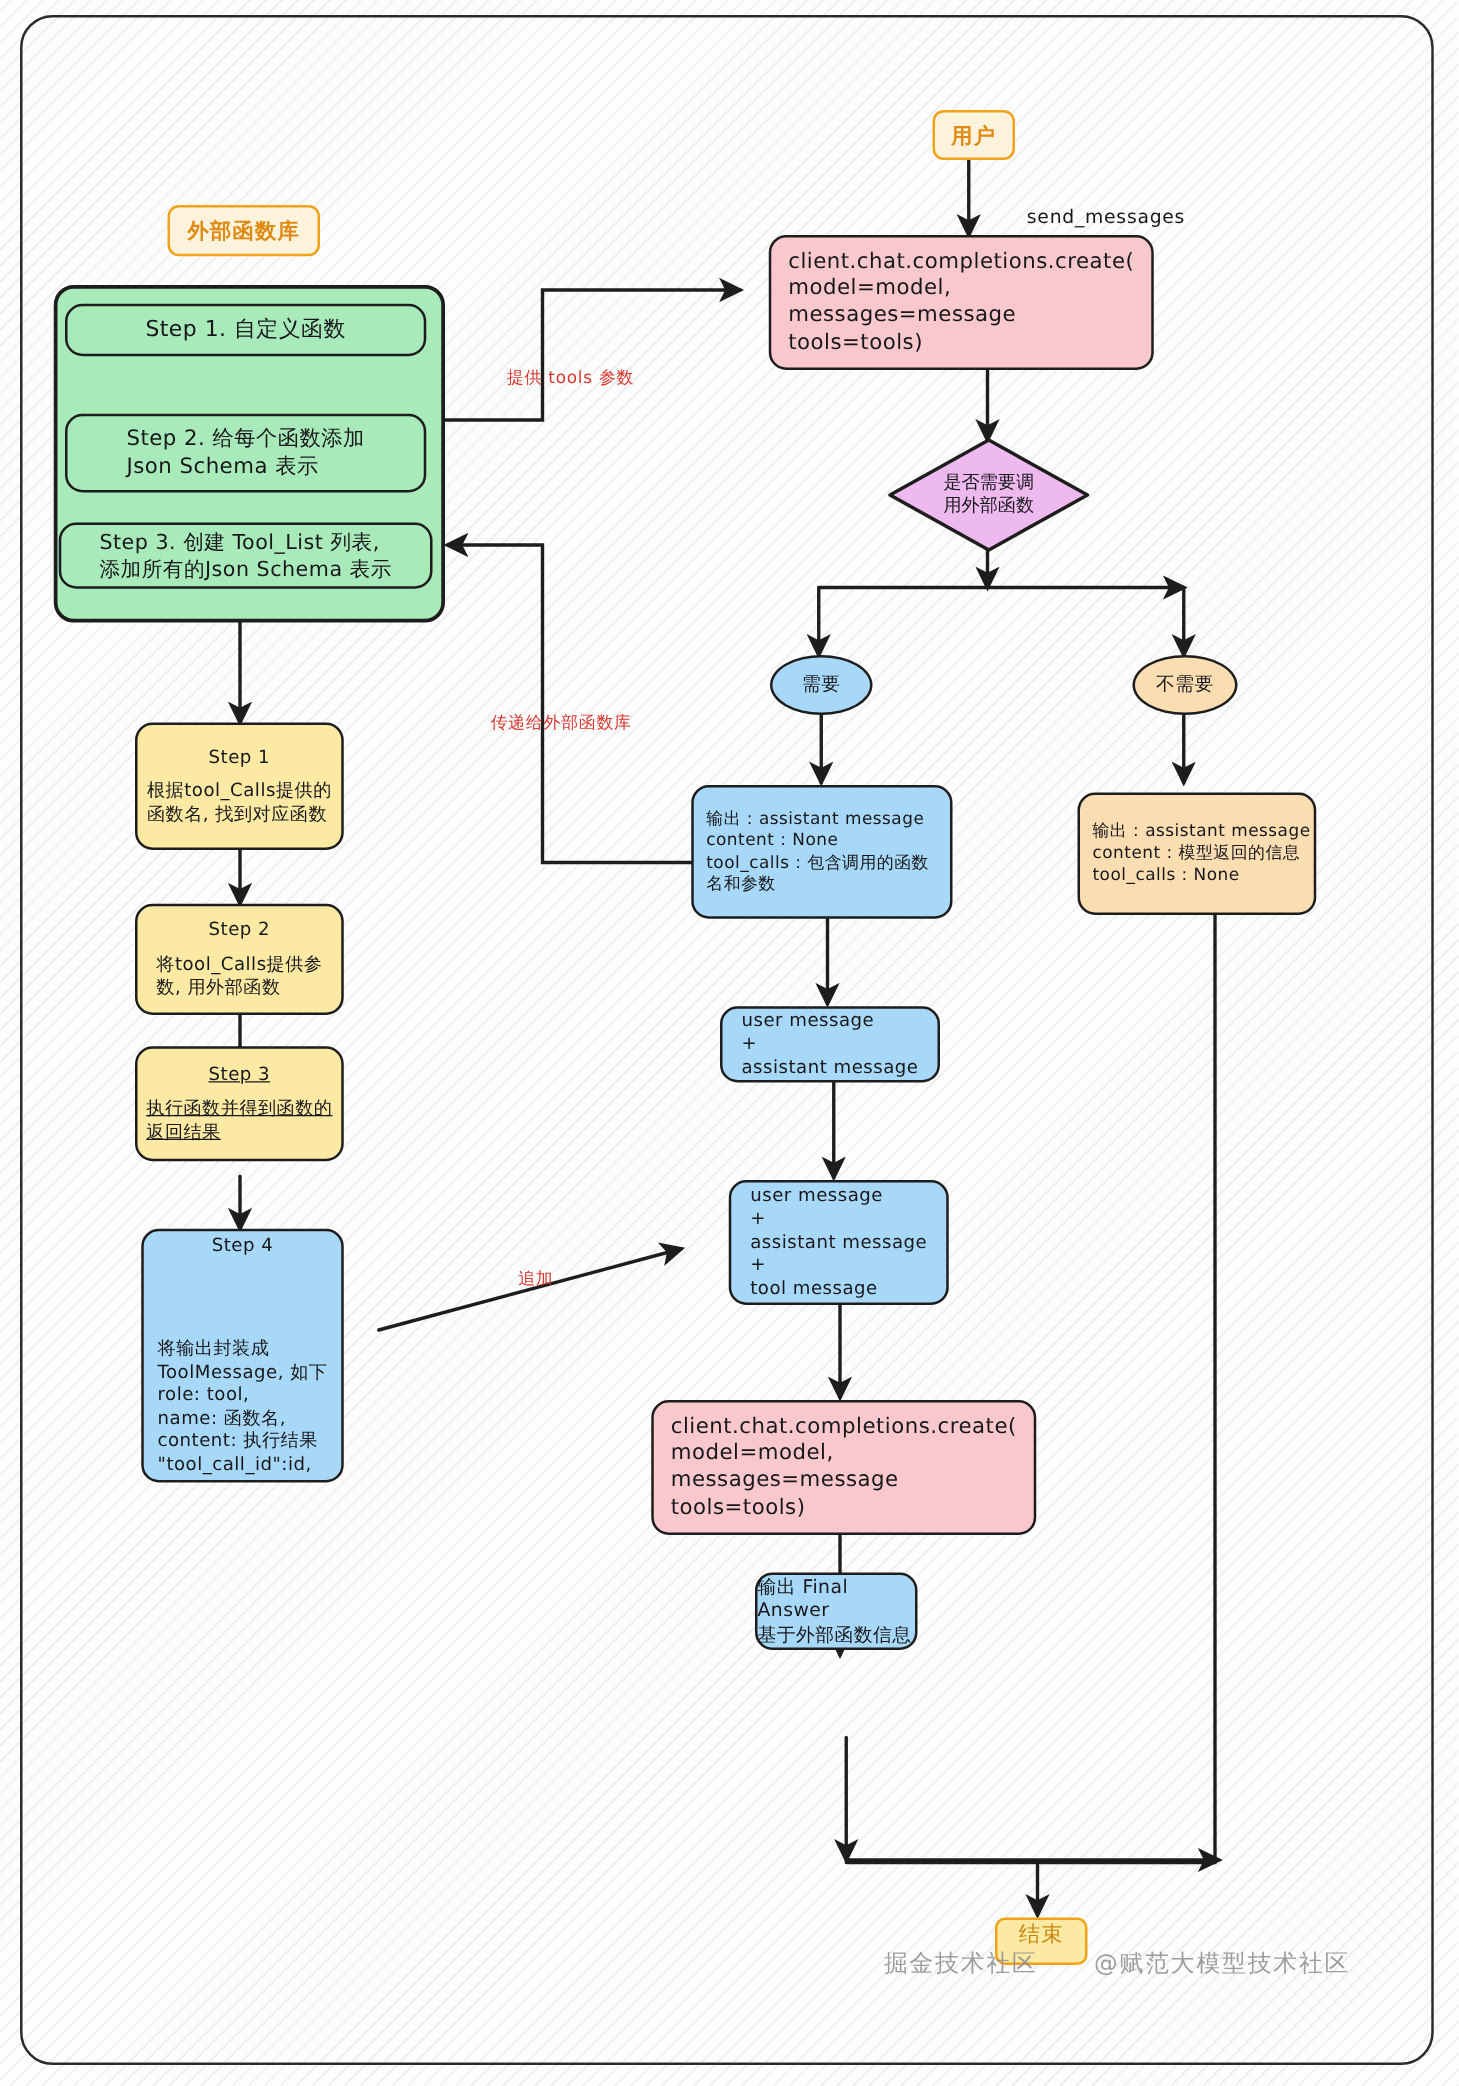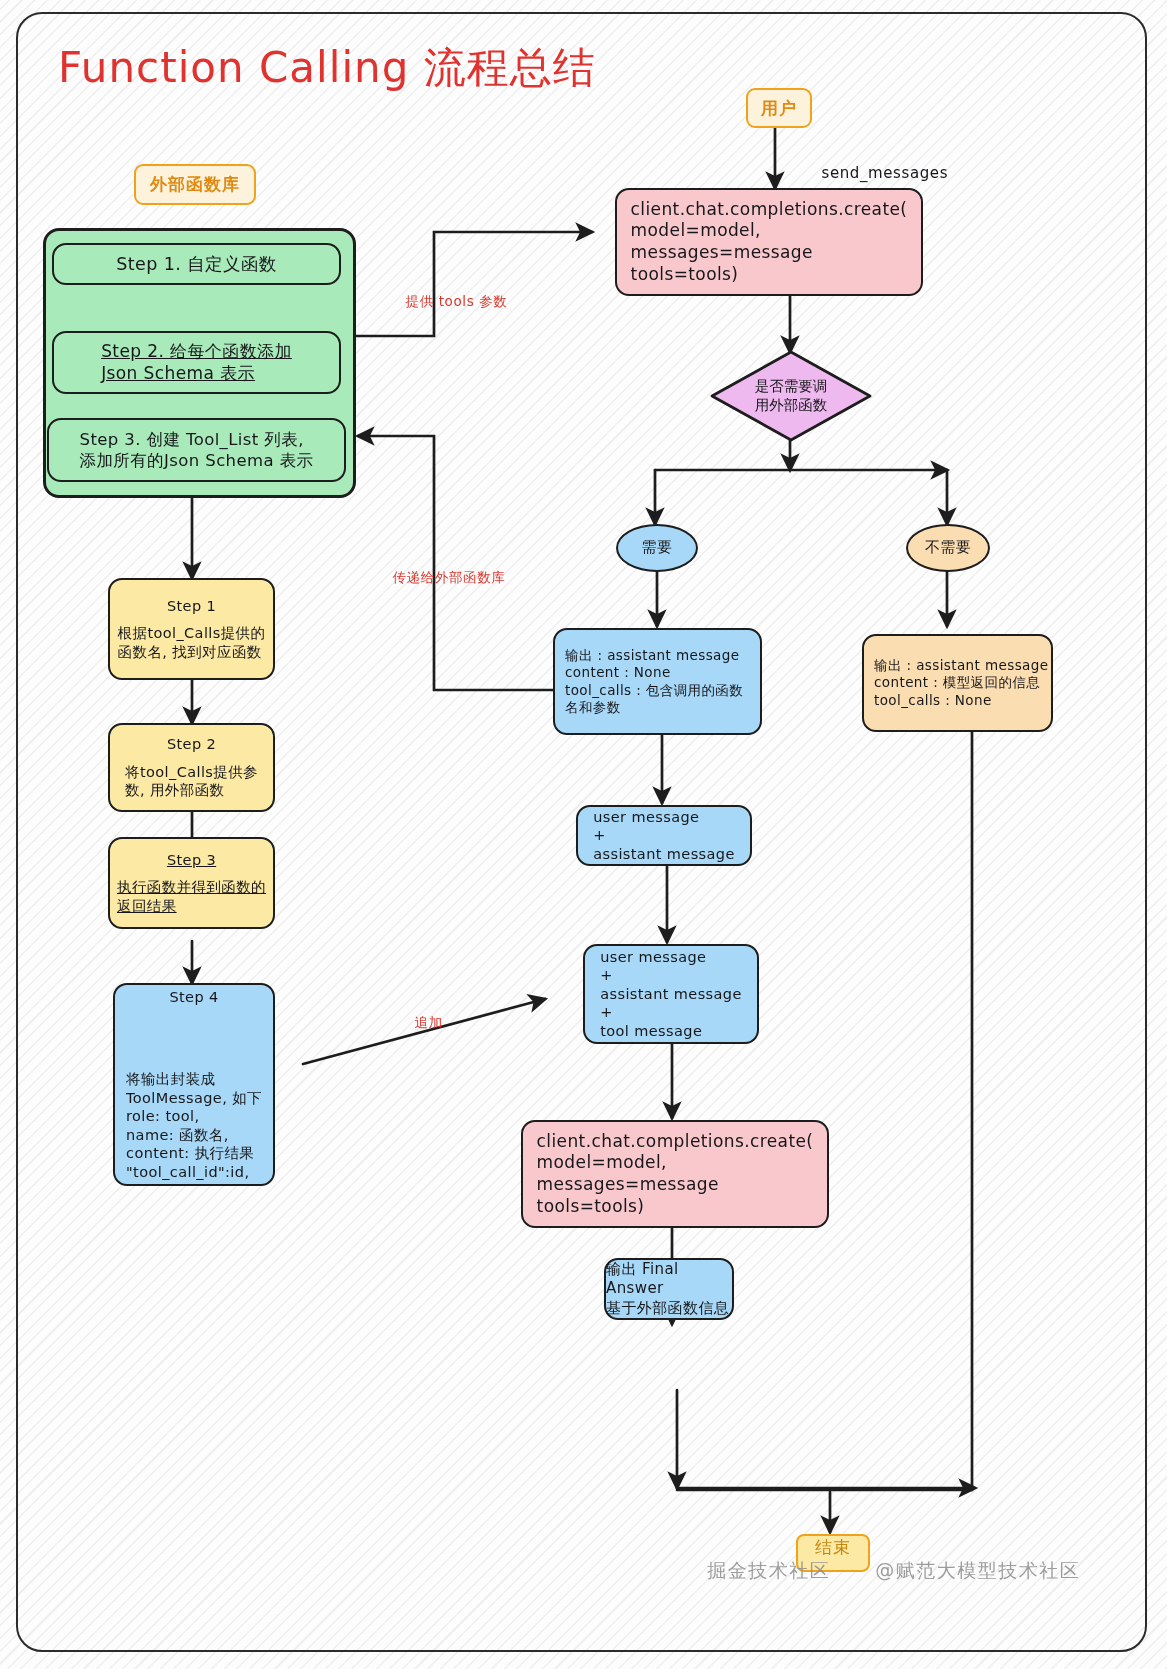--- a/index.html
+++ b/index.html
@@ -80,21 +80,20 @@
     font-size:17px;letter-spacing:1px;
   }
 </style>
 </head>
 <body>
 
 <div id="page">
 
   <div id="frame"></div>
 
-  <div class="title">Function Calling 流程总结</div>
 
   <svg class="wires" viewBox="0 0 1167 1669">
     <defs>
       <marker id="ah" markerWidth="9" markerHeight="9" refX="6.2" refY="4.2" orient="auto">
         <path d="M0,0.6 L7.4,4.2 L0,7.8 L1.8,4.2 Z" fill="#1d1d1d"></path>
       </marker>
     </defs>
     <g stroke="#1d1d1d" stroke-width="2.7" fill="none" stroke-linecap="round" marker-end="url(#ah)">
 
       <path d="M775,124 L775,188"></path>
@@ -155,26 +154,26 @@
   <div class="tagbox" style="position:absolute;left:746px;top:88px;width:62px;height:36px;display:flex;align-items:center;justify-content:center;font-size:17px;">
     <span>用户</span>
   </div>
 
   <div class="greenbox" style="position:absolute;left:43px;top:228px;width:307px;height:264px;border:3px solid #1d1d1d;"></div>
 
   <div class="node rrect green" style="left:52px;top:243px;width:289px;height:42px;font-size:17.5px;">
     <span>Step 1. 自定义函数</span>
   </div>
 
-  <div class="node rrect green" style="left:52px;top:331px;width:289px;height:63px;font-size:17px;text-decoration:underline;">
+  <div class="node rrect green" style="left:52px;top:331px;width:289px;height:63px;font-size:17px;">
     <span>Step 2. 给每个函数添加
 Json Schema 表示</span>
   </div>
 
-  <div class="node rrect green" style="left:47px;top:418px;width:299px;height:64px;font-size:16.5px;">
+  <div class="node rrect green" style="left:47px;top:418px;width:299px;height:53px;font-size:16.5px;">
     <span>Step 3. 创建 Tool_List 列表,
 添加所有的Json Schema 表示</span>
   </div>
 
   <div class="node rrect yellow" style="left:108px;top:578px;width:167px;height:102px;font-size:14.5px;">
     <span style="margin-bottom:9px;">Step 1</span>
     <span>根据tool_Calls提供的
 函数名, 找到对应函数</span>
   </div>
 

